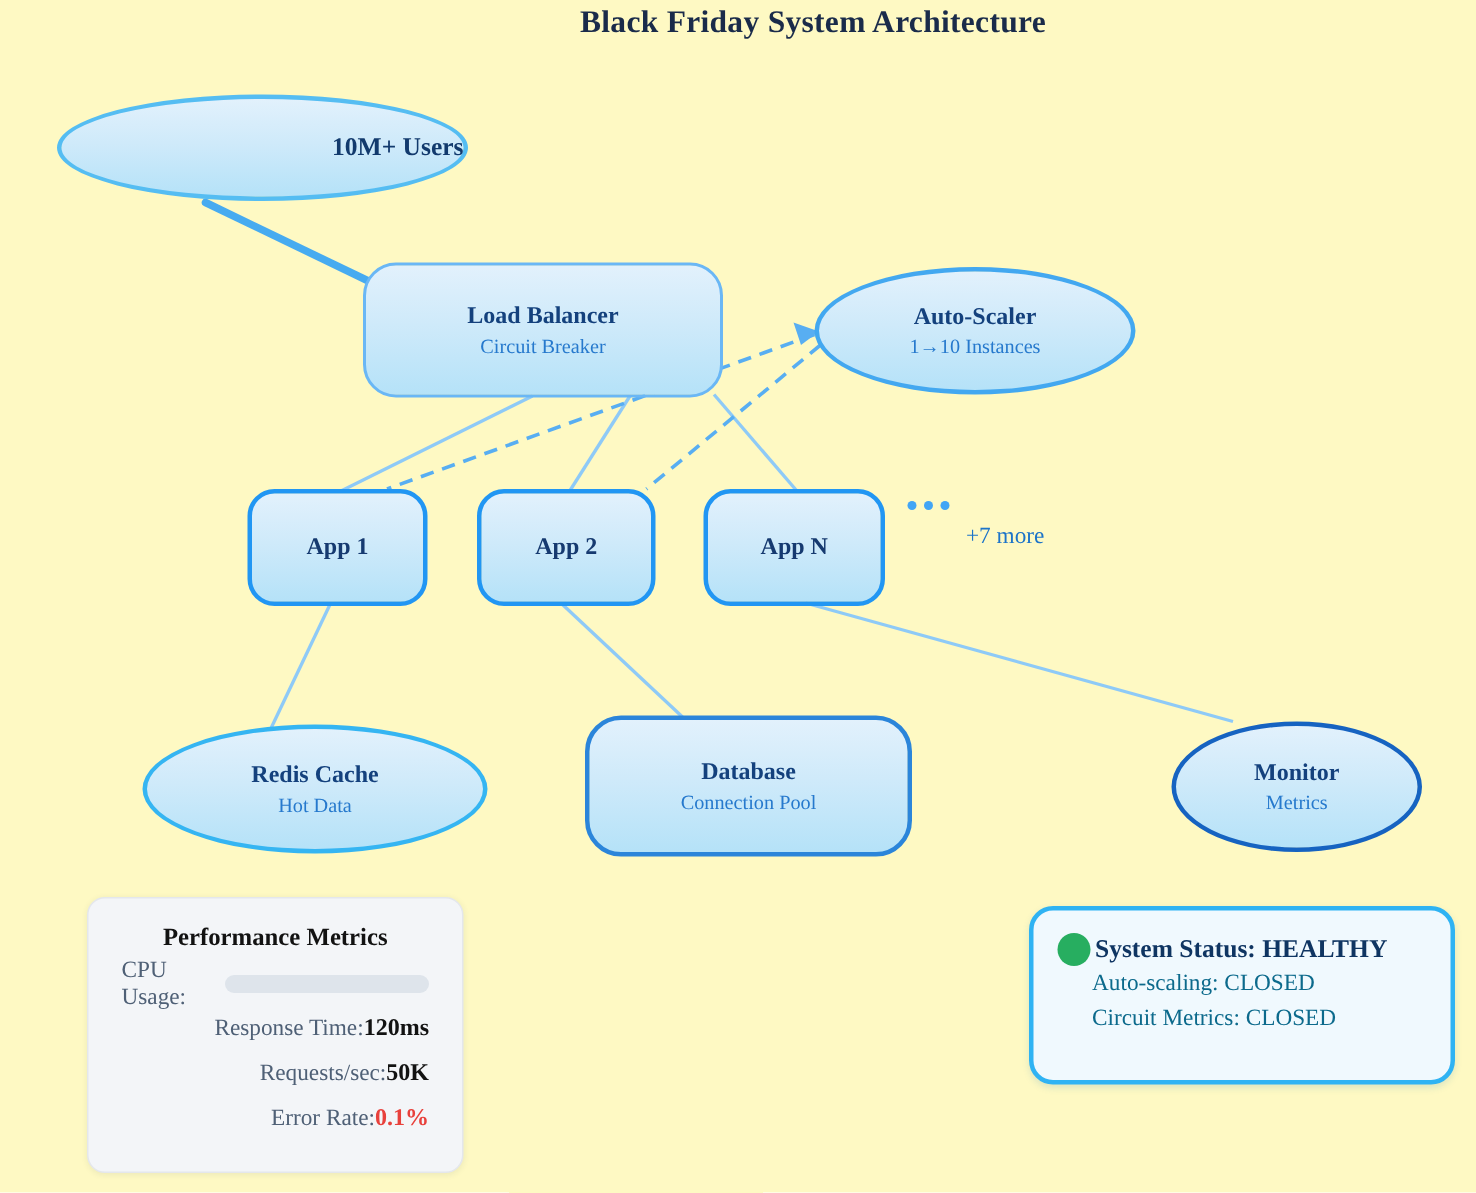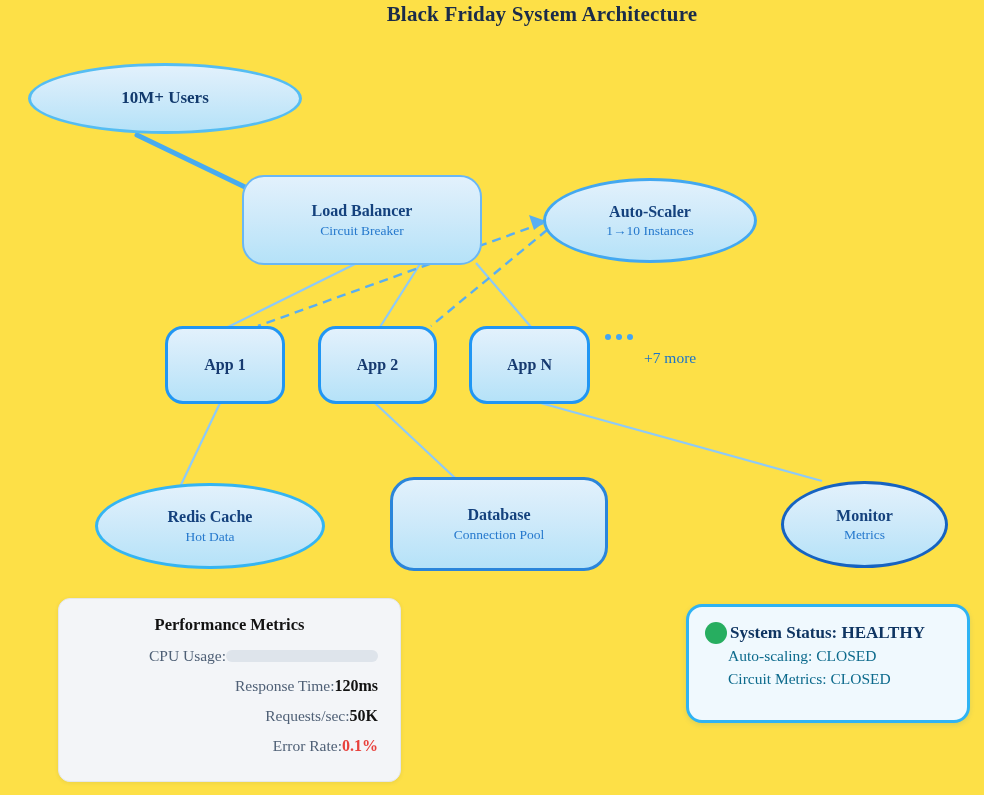--- a/index.html
+++ b/index.html
@@ -1,53 +1,53 @@
 <!DOCTYPE html>
 <html><head>
 <meta charset="utf-8">
 <style>
   html,body{margin:0;padding:0;background:#ffffff;}
   #canvas{
-    position:relative;width:984px;height:795px;background:#fde047;overflow:hidden;
+    position:relative;width:984px;height:795px;background:#fef9c3;overflow:hidden;
     font-family:"Liberation Serif","DejaVu Serif",serif;
   }
   .page-title{
     position:absolute;top:2px;left:100px;right:0;text-align:center;
     font-size:21px;font-weight:bold;color:#1a2b4a;letter-spacing:.2px;
   }
   svg.edges{position:absolute;left:0;top:0;pointer-events:none;}
   
   .node{
     position:absolute;display:flex;flex-direction:column;align-items:center;justify-content:center;
     background:linear-gradient(180deg,#e2f1fc 0%,#cfeafa 45%,#b5e2f8 100%);
     box-sizing:border-box;text-align:center;line-height:1.35;
   }
   .node .t{font-weight:bold;font-size:16px;color:#14417d;}
   .node .s{font-size:13.5px;color:#2679cd;}
   .ellipse{border-radius:50%;}
   .box{border-radius:20px;}
-  .n-users   {left:28px;  top:63px;  width:274px;height:71px;border:3px solid #55bdf2;}
+  .n-users   {left:38px;  top:63px;  width:274px;height:71px;border:3px solid #55bdf2;align-items:flex-end;}
   .n-users .t{font-size:17px;color:#123a6d;}
   .n-lb      {left:242px; top:175px; width:240px;height:90px;border:2.5px solid #6ab7f5;border-radius:22px;}
   .n-as      {left:543px; top:178px; width:214px;height:85px;border:3px solid #43a8f0;}
   .n-app     {top:326px;  height:78px;border:3px solid #2196f3;border-radius:18px;}
   .n-app1    {left:165px;width:120px;}
   .n-app2    {left:318px;width:119px;}
   .n-appn    {left:469px;width:121px;}
   .n-app .t  {color:#163a70;}
   .n-redis   {left:95px;  top:483px; width:230px;height:86px;border:3.5px solid #35b5f2;}
   .n-db      {left:390px; top:477px; width:218px;height:94px;border:3px solid #2b85da;border-radius:24px;}
   .n-monitor {left:781px; top:481px; width:167px;height:87px;border:3px solid #1663c1;}
   
   .dots{position:absolute;left:605px;top:334px;display:flex;gap:5px;}
   .dots i{width:6px;height:6px;border-radius:50%;background:#42a5f5;display:block;}
   .more-label{position:absolute;left:644px;top:349px;font-size:15.5px;color:#1c74c9;}
   
   .perf{
-    position:absolute;left:58px;top:598px;width:343px;height:184px;box-sizing:border-box;
+    position:absolute;left:58px;top:598px;width:251px;height:184px;box-sizing:border-box;
     background:#f3f5f8;border:1.5px solid #e4e7ec;border-radius:12px;
     box-shadow:0 1px 4px rgba(30,50,80,.08);
   }
   .perf h3{margin:16px 0 10px 0;text-align:center;font-size:16.5px;color:#121212;}
   .perf .rows{display:flex;flex-direction:column;gap:13px;padding:2px 22px 0 22px;}
   .mrow{display:flex;align-items:center;justify-content:flex-end;height:17px;}
   .mlabel{font-size:15.5px;color:#4f6076;}
   .mvalue{font-size:16px;font-weight:bold;color:#121212;}
   .mvalue.error{color:#e8413c;}
   .bar-track{width:152px;height:12px;border-radius:6px;background:#dee4eb;overflow:hidden;}

